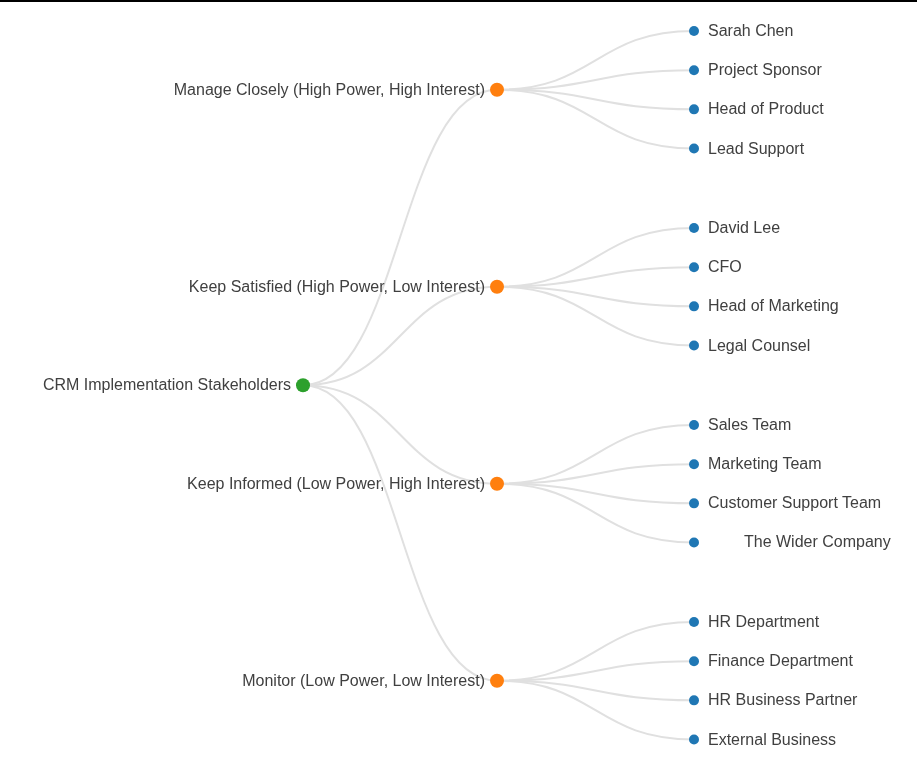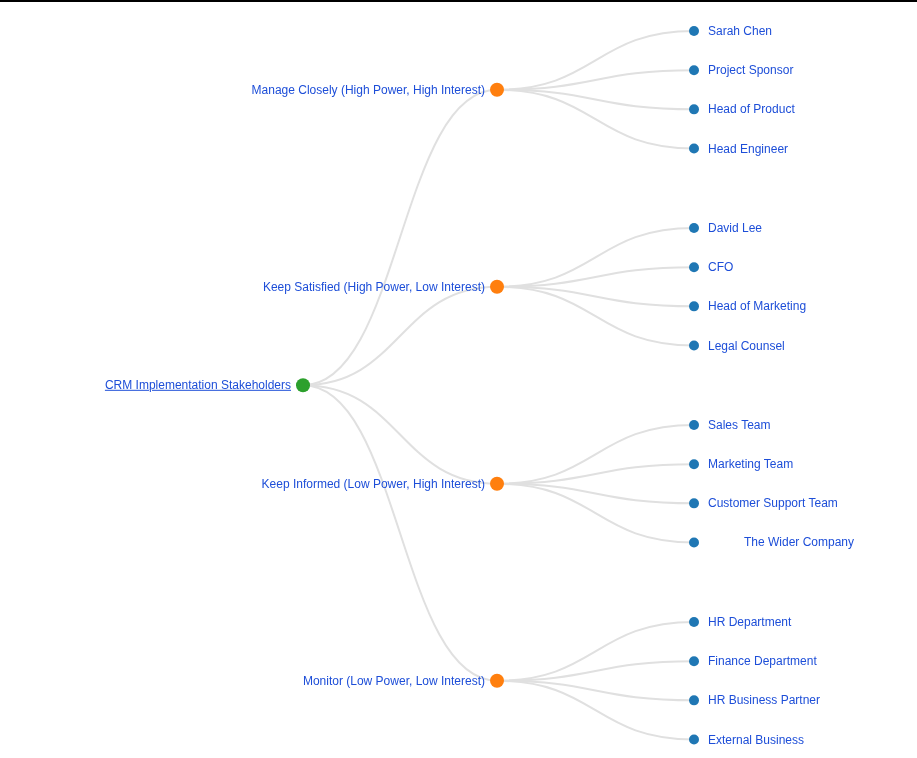--- a/index.html
+++ b/index.html
@@ -18,23 +18,23 @@
     font-family: "Liberation Sans", sans-serif;
   }
   .canvas svg {
     position: absolute;
     top: 0;
     left: 0;
   }
   .node-label {
     position: absolute;
     transform: translateY(-50%);
-    font-size: 12px;
+    font-size: 16px;
     line-height: 1.2;
-    color: #1d4ed8;
+    color: #404040;
     white-space: nowrap;
     cursor: pointer;
   }
   .node-label.align-right {
     text-align: center;
   }
 </style>
 </head>
 <body>
 
@@ -76,26 +76,26 @@
       <circle cx="694" cy="462.17" r="5" fill="#1f77b4"></circle>
       <circle cx="694" cy="501.34000000000003" r="5" fill="#1f77b4"></circle>
       <circle cx="694" cy="540.51" r="5" fill="#1f77b4"></circle>
       <circle cx="497" cy="678.7550000000001" r="7" fill="#ff7f0e"></circle>
       <circle cx="694" cy="620" r="5" fill="#1f77b4"></circle>
       <circle cx="694" cy="659.17" r="5" fill="#1f77b4"></circle>
       <circle cx="694" cy="698.34" r="5" fill="#1f77b4"></circle>
       <circle cx="694" cy="737.51" r="5" fill="#1f77b4"></circle>
     </svg>
   <div id="labels-layer">
-      <div class="node-label align-right" style="top: 383.255px; right: 626px; text-decoration: underline;">CRM Implementation Stakeholders</div>
+      <div class="node-label align-right" style="top: 383.255px; right: 626px;">CRM Implementation Stakeholders</div>
       <div class="node-label align-right" style="top: 87.755px; right: 432px;">Manage Closely (High Power, High Interest)</div>
       <div class="node-label" style="top: 29px; left: 708px;">Sarah Chen</div>
       <div class="node-label" style="top: 68.17px; left: 708px;">Project Sponsor</div>
       <div class="node-label" style="top: 107.34px; left: 708px;">Head of Product</div>
-      <div class="node-label" style="top: 146.51px; left: 708px;">Head Engineer</div>
+      <div class="node-label" style="top: 146.51px; left: 708px;">Lead Support</div>
       <div class="node-label align-right" style="top: 284.755px; right: 432px;">Keep Satisfied (High Power, Low Interest)</div>
       <div class="node-label" style="top: 226px; left: 708px;">David Lee</div>
       <div class="node-label" style="top: 265.17px; left: 708px;">CFO</div>
       <div class="node-label" style="top: 304.34px; left: 708px;">Head of Marketing</div>
       <div class="node-label" style="top: 343.51px; left: 708px;">Legal Counsel</div>
       <div class="node-label align-right" style="top: 481.755px; right: 432px;">Keep Informed (Low Power, High Interest)</div>
       <div class="node-label" style="top: 423px; left: 708px;">Sales Team</div>
       <div class="node-label" style="top: 462.17px; left: 708px;">Marketing Team</div>
       <div class="node-label" style="top: 501.34px; left: 708px;">Customer Support Team</div>
       <div class="node-label" style="top: 540px; left: 708px; margin-left: 36px;">The Wider Company</div>

